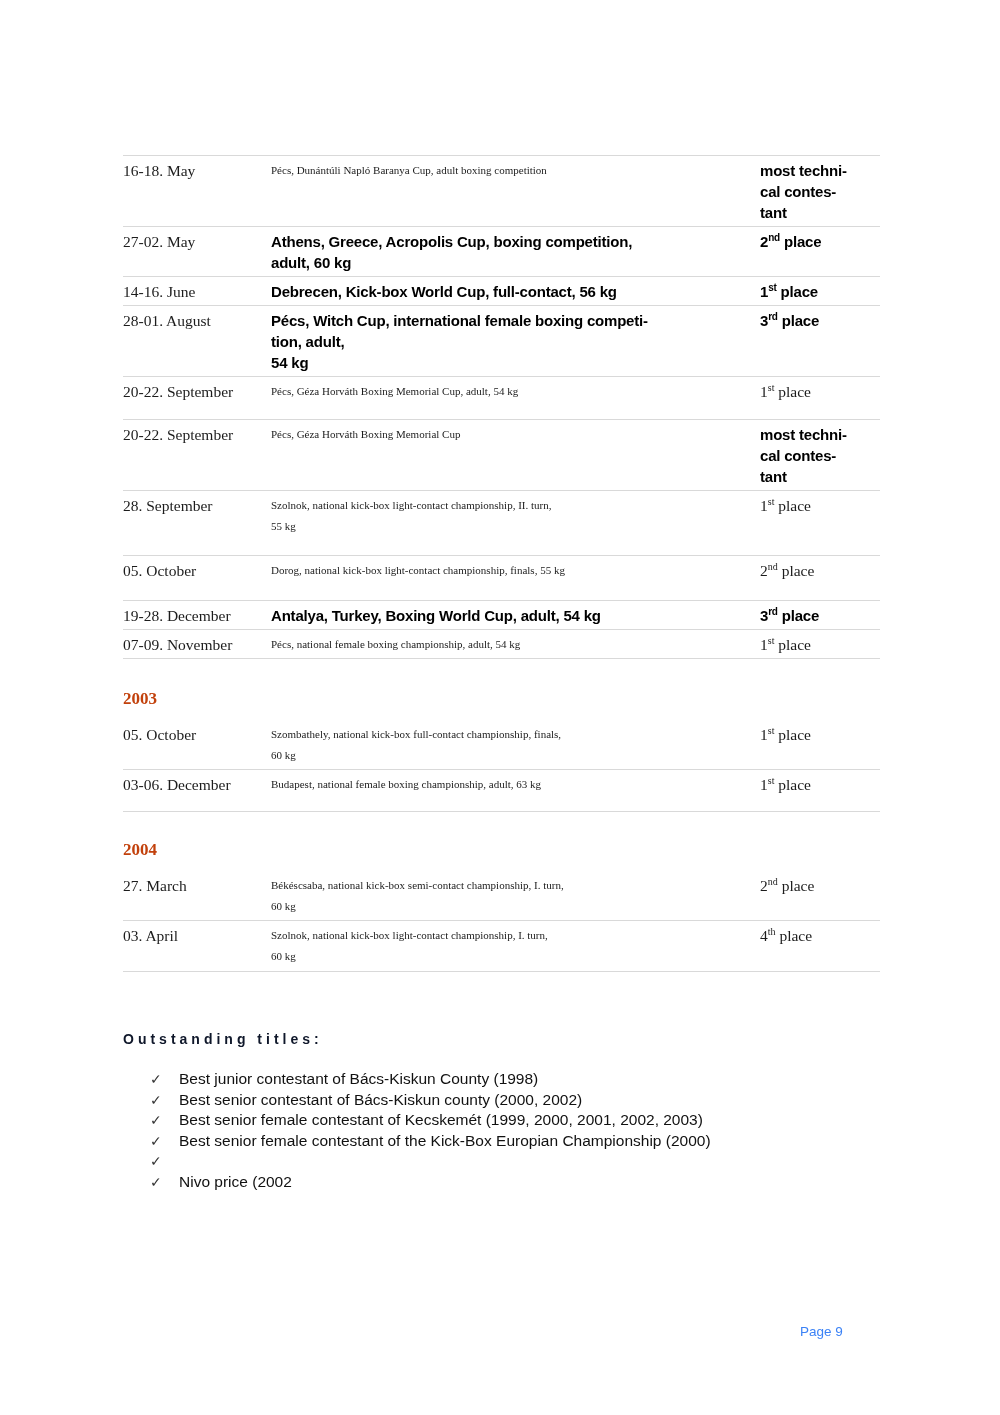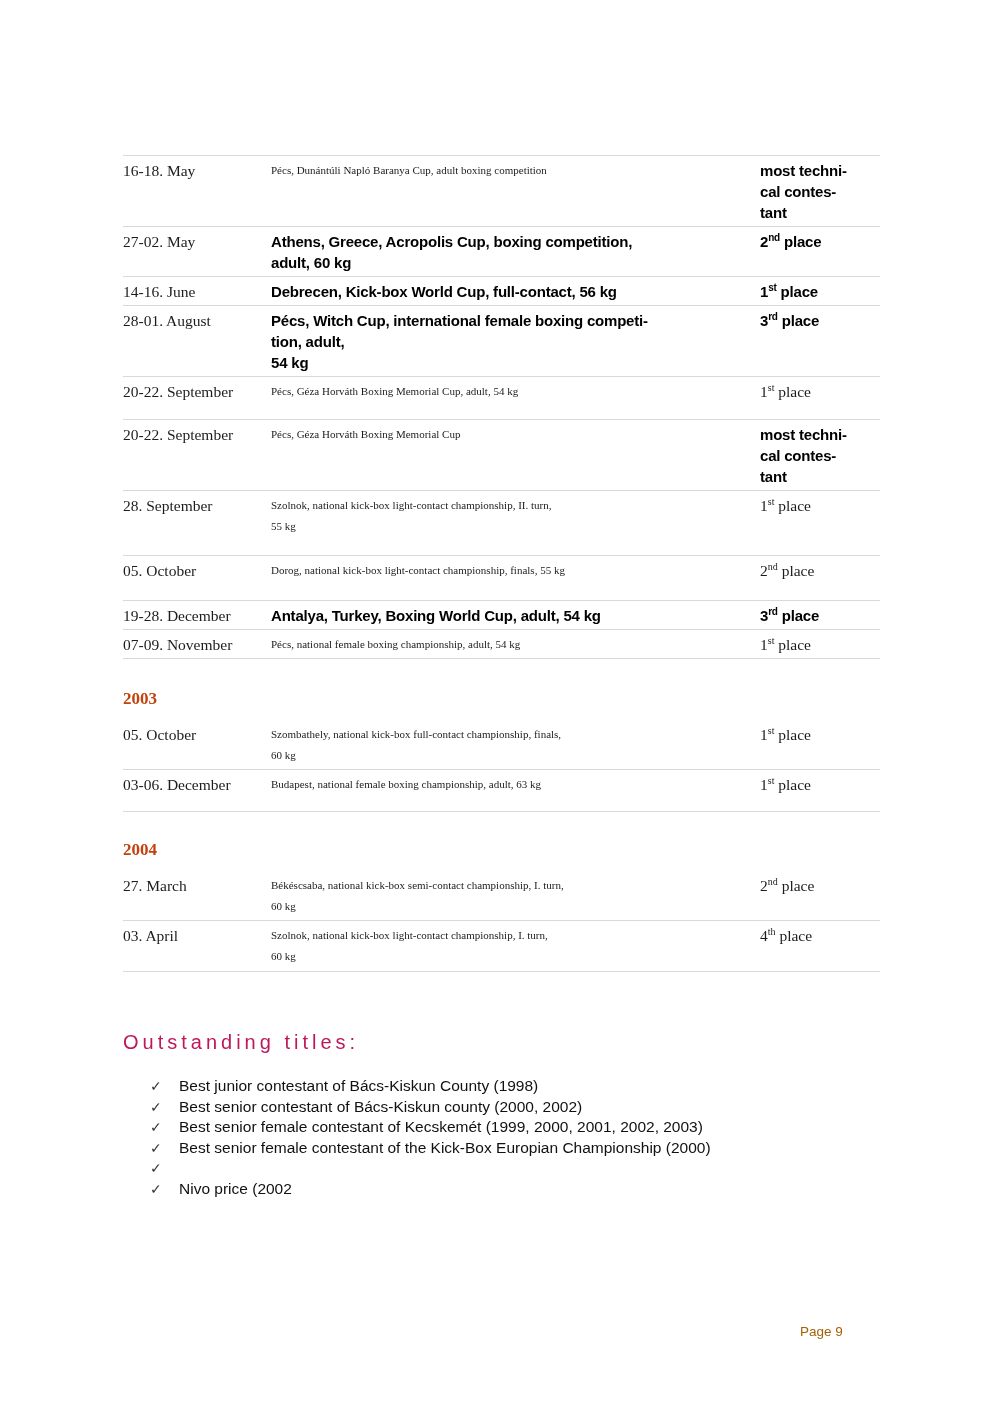--- a/index.html
+++ b/index.html
@@ -78,24 +78,24 @@
     font-weight:700;
     font-size:17px;
     color:#c2410c;
     margin:30px 0 11px 0;
   }
   .year-h.y2004 { margin-top:28px; }
 
   
   .out-h {
     font-family:"Liberation Sans", sans-serif;
-    font-weight:400;
-    font-size:20px;
+    font-weight:700;
+    font-size:14px;
     letter-spacing:4px;
-    color:#be185d;
+    color:#0f172a;
     margin-top:59px;
   }
   .titles { margin-top:22px; }
   .t-item {
     display:flex;
     align-items:flex-start;
     padding-left:27px;
     font-family:"Liberation Sans", sans-serif;
     font-size:15.5px;
     line-height:20.5px;
@@ -108,21 +108,21 @@
     color:#333333;
   }
 
   
   .page-num {
     position:absolute;
     left:800px;
     top:1324px;
     font-family:"Liberation Sans", sans-serif;
     font-size:13.5px;
-    color:#a16207;
+    color:#3b82f6;
   }
 </style>
 </head>
 <body>
 
 <div class="page">
   <div class="content">
 
     <div class="results-table first">
 

